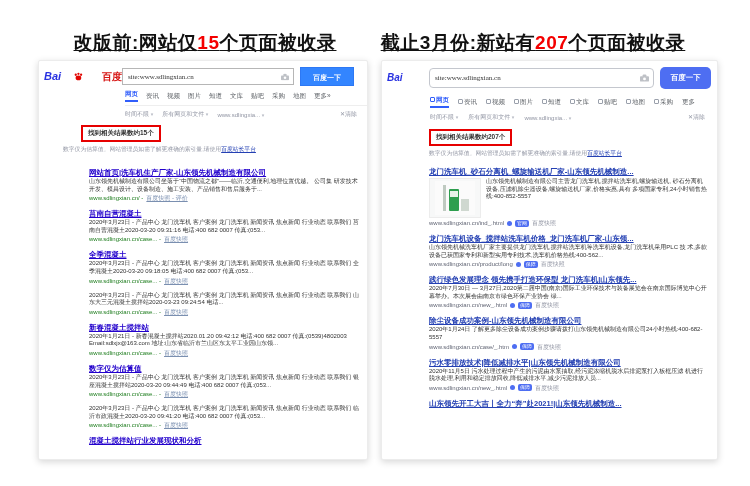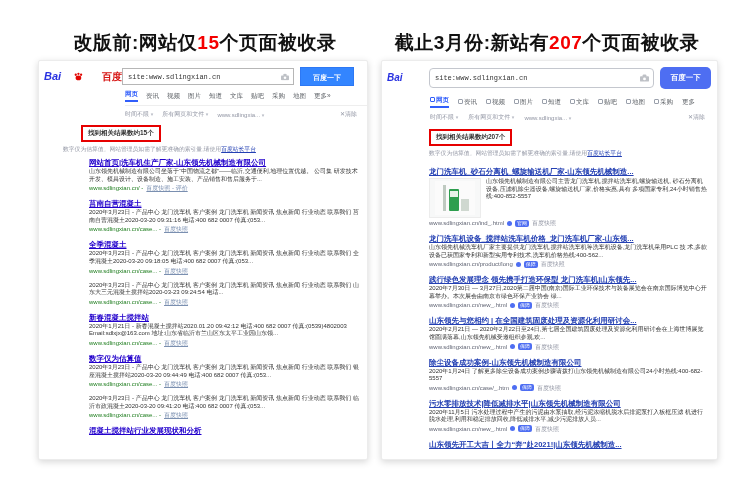--- a/index.html
+++ b/index.html
@@ -1,35 +1,35 @@
 <!DOCTYPE html>
 <html><head>
 <meta charset="utf-8">
 <style>
   * { margin:0; padding:0; box-sizing:border-box; }
   html,body { width:750px; height:486px; background:#ffffff; font-family:"Liberation Sans", sans-serif; overflow:hidden; }
-  .caption { position:absolute; text-align:center; font-size:19px; font-weight:700; color:#111; letter-spacing:.5px; }
+  .caption { position:absolute; text-align:center; font-size:19px; font-weight:700; color:#111; letter-spacing:.5px;text-decoration:underline; }
   .caption .num { color:#f40000; }
   #caption-left { left:40px; top:30px; width:330px; }
-  #caption-right { left:380px; top:30px; width:334px; }
+  #caption-right { left:366px; top:30px; width:334px; }
 
   .panel { position:absolute; top:60px; height:400px; background:#fff; border:1px solid #ececec;
            box-shadow:0 2px 7px rgba(0,0,0,.16); border-radius:2px; overflow:hidden; }
   #panel-old { left:38px; width:330px; }
   #panel-new { left:381px; width:337px; }
 
   
   .hdr { display:flex; align-items:center; padding:6px 6px 4px 5px; }
   .logo { display:flex; align-items:flex-end; line-height:1; white-space:nowrap;gap:12px; }
   .logo .bai { color:#2932e1; font-weight:700; font-style:italic; font-size:11px; }
   .logo .cn  { color:#d6110f; font-weight:700; font-size:10px; margin-left:7px; }
   .paw { margin:0 0 1px 1px; }
   .searchbox { position:relative; display:flex; align-items:center; background:#fff; }
   .searchbox input { width:100%; height:100%; border:0; outline:none; font-size:7px; color:#333;
-                     padding:0 16px 0 5px; background:transparent; font-family:Liberation Mono, monospace; }
+                     padding:0 16px 0 5px; background:transparent; font-family:Liberation Serif, serif; }
   .cam { position:absolute; right:4px; top:50%; transform:translateY(-50%); opacity:.55; }
   .btn { color:#fff; font-weight:700; text-align:center; cursor:pointer; white-space:nowrap; overflow:hidden; }
 
   .tabs { display:flex; align-items:center; font-size:6.5px; color:#5f6368; }
   .tab { cursor:pointer; white-space:nowrap; }
   .tab.active { color:#315efb; font-weight:700; border-bottom:2px solid #315efb; padding-bottom:1px; }
   .filters { display:flex; align-items:center; font-size:6px; color:#9195a3; }
   .filters .f { cursor:pointer; white-space:nowrap; }
   .filters .f .caret { font-size:5px; color:#b6bac4; }
   .clear { margin-left:auto; cursor:pointer; }
@@ -45,21 +45,21 @@
   .res-url-line { display:flex; align-items:center; gap:3px; font-size:6px; line-height:8px; margin-top:1px; white-space:nowrap; }
 
   
   #panel-old .searchbox { width:172px; height:17px; border:1px solid #b6b6b6; }
   #panel-old .btn { width:54px; height:19px; line-height:19px; margin-left:6px; background:#3385ff; border:1px solid #2d78f4; font-size:7px; }
   #panel-old .logo { width:78px; }
   #panel-old .tabs { margin-left:86px; gap:8px; padding-bottom:3px; border-bottom:1px solid #eee; width:244px; }
   #panel-old .filters { margin:4px 10px 0 86px; gap:9px; }
   #panel-old .countbox { margin:6px 0 0 42px; }
   #panel-old .tip { margin-left:24px; }
-  #panel-old .results { margin:4px 8px 0 50px; width:272px; }
+  #panel-old .results { margin:14px 8px 0 50px; width:272px; }
   #panel-old .res-title { color:#2200cc; }
   #panel-old .res-url { color:#1e7d1e; }
   #panel-old .res-snap { color:#7a8fb0; text-decoration:underline; cursor:pointer; }
 
   
   #panel-new .searchbox { width:232px; height:20px; border:1px solid #c4c7ce; border-radius:4px; }
   #panel-new .btn { width:52px; height:22px; line-height:22px; margin-left:6px; background:#4e6ef2; border-radius:5px; font-size:7.5px; }
   #panel-new .logo { width:42px; }
   #panel-new .logo .bai { font-size:10px; }
   #panel-new .logo .cn { font-size:9px; }
@@ -280,30 +280,20 @@
       <a class="res-title">践行绿色发展理念 领先携手打造环保型 龙门洗车机|山东领先...</a>
       <div class="res-desc">2020年7月30日 — 3月27日,2020第二届中国(南京)国际工业环保技术与装备展览会在南京国际博览中心开幕举办。本次展会由南京市绿色环保产业协会 绿...</div>
       <div class="res-url-line">
           <span class="res-url">www.sdlingxian.cn/new_.html</span>
           <span class="snapdot"></span>
           <span class="badge">保障</span>
           <span class="res-snap">百度快照</span>
         </div>
     </div>
     <div class="res">
-      <a class="res-title">山东领先与您相约 | 在全国建筑固废处理及资源化利用研讨会...</a>
-      <div class="res-desc">2020年2月21日 — 2020年2月22日至24日,第七届全国建筑固废处理及资源化利用研讨会在上海世博展览馆圆满落幕,山东领先机械受邀组织参观,欢...</div>
-      <div class="res-url-line">
-          <span class="res-url">www.sdlingxian.cn/new_.html</span>
-          <span class="snapdot"></span>
-          <span class="badge">保障</span>
-          <span class="res-snap">百度快照</span>
-        </div>
-    </div>
-    <div class="res">
       <a class="res-title">除尘设备成功案例-山东领先机械制造有限公司</a>
       <div class="res-desc">2020年1月24日 了解更多除尘设备成功案例步骤请拨打山东领先机械制造有限公司24小时热线:400-682-5557</div>
       <div class="res-url-line">
           <span class="res-url">www.sdlingxian.cn/case/_.htm</span>
           <span class="snapdot"></span>
           <span class="badge">保障</span>
           <span class="res-snap">百度快照</span>
         </div>
     </div>
     <div class="res">

